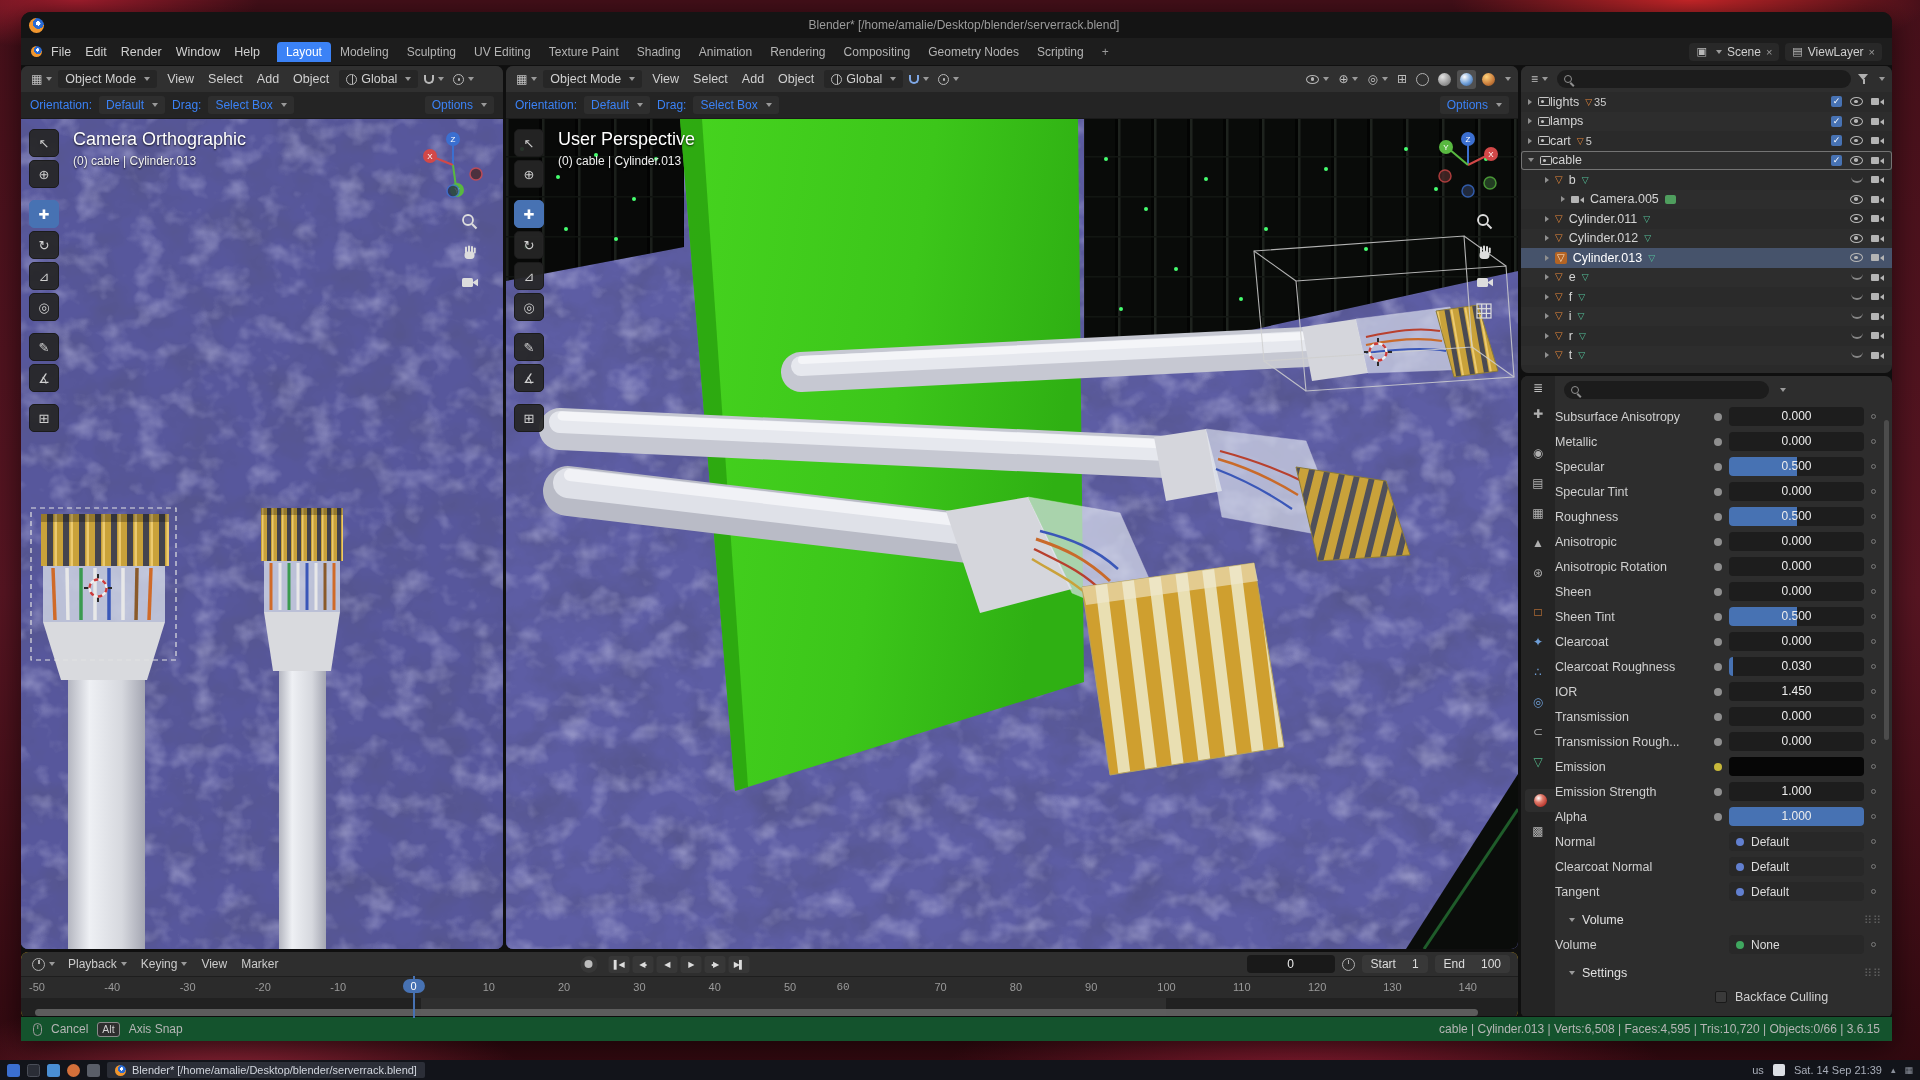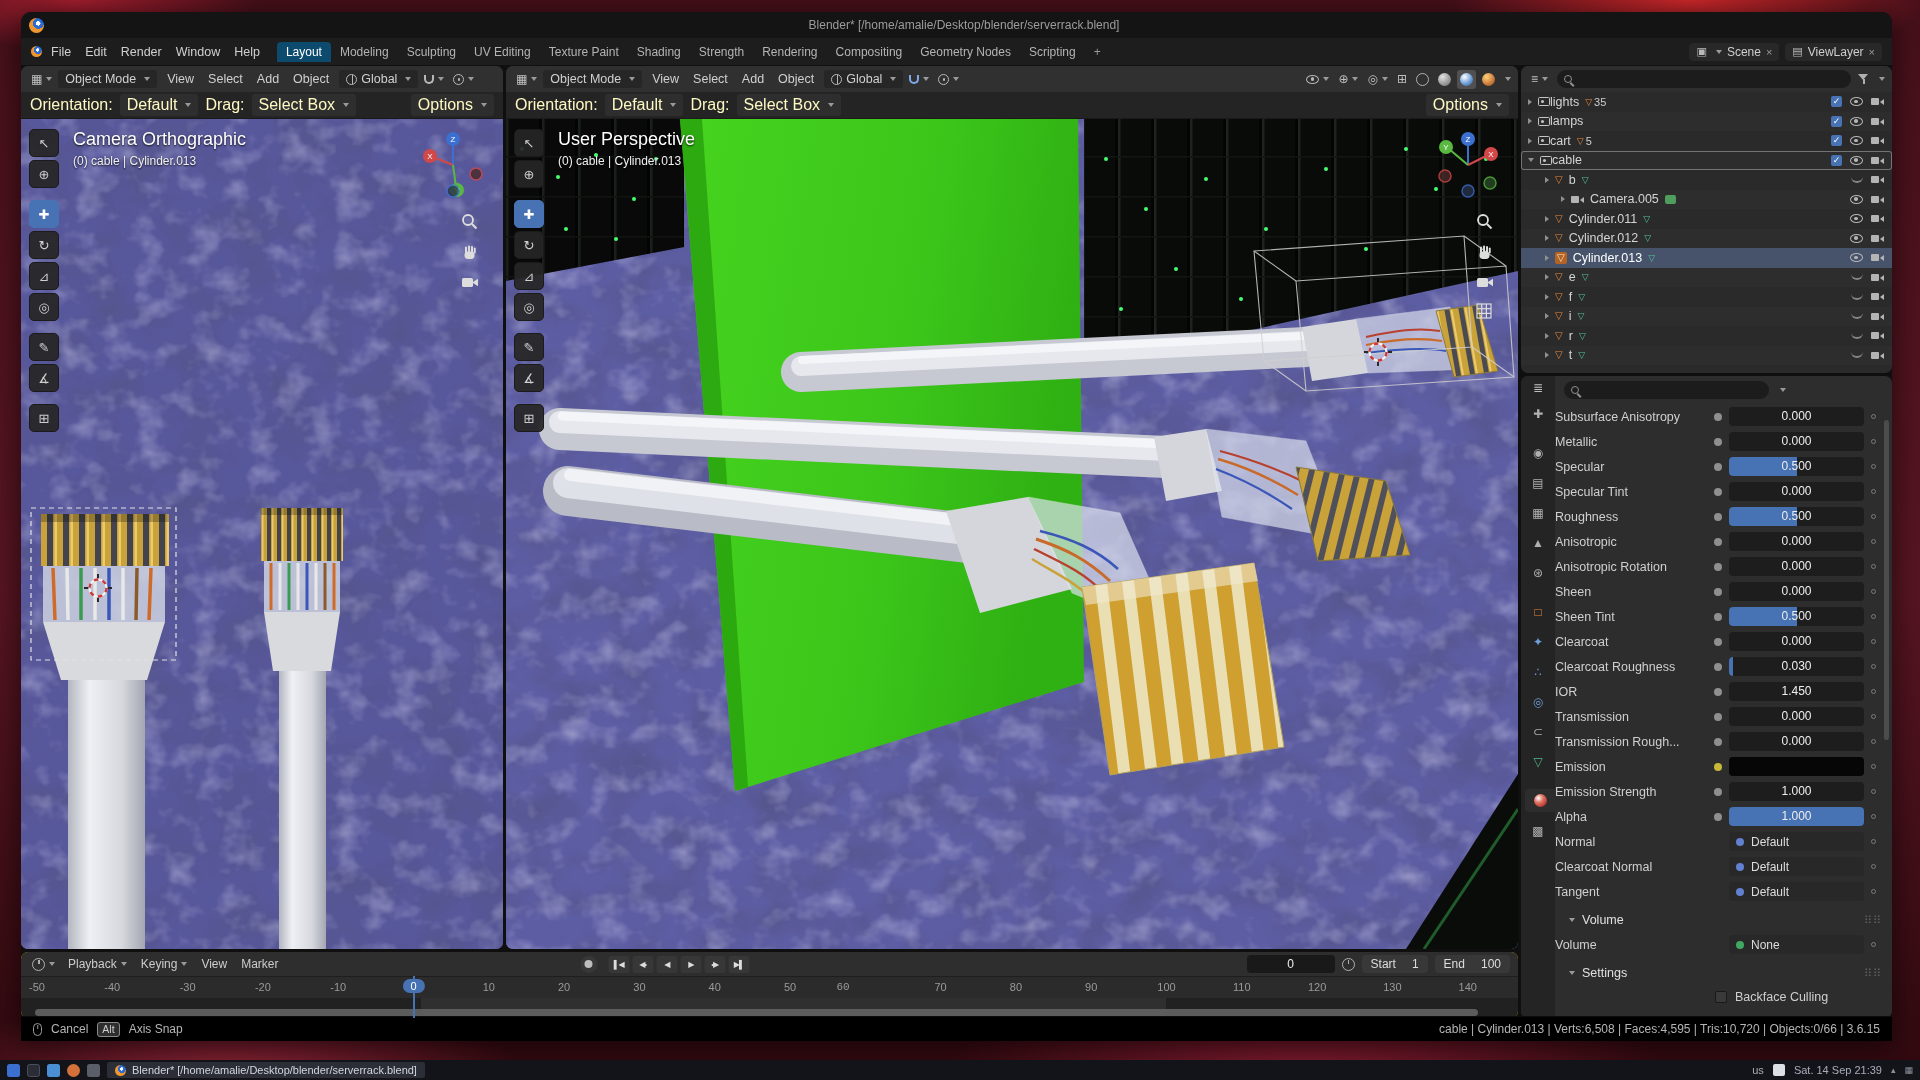--- a/index.html
+++ b/index.html
@@ -42,35 +42,35 @@
   .blogo{width:15px;height:15px;border-radius:50%;flex:0 0 auto;background:radial-gradient(circle at 62% 36%, #fff 0 16%, #2a6bd4 17% 40%, #f0962e 41%)}
   .blogo.small{width:11px;height:11px}
 
   
   .bwin{position:absolute;left:21px;top:12px;width:1871px;height:1029px;background:#161616;border-radius:10px 10px 0 0;overflow:hidden;box-shadow:0 4px 30px rgba(0,0,0,.6)}
   .titlebar{height:26px;background:#141414;display:flex;align-items:center;padding:0 8px}
   .titlebar .tt{flex:1;text-align:center;font-size:12px;color:#9c9c9c}
   .menubar{height:28px;background:#1d1d1d;display:flex;align-items:center;padding:0 10px;gap:2px;border-bottom:1px solid #101010}
   .hm{padding:2px 7px;font-size:12.5px;color:#d0d0d0;border-radius:3px}
   .ws{padding:3px 9px;font-size:12px;color:#b4b4b4;border-radius:4px 4px 0 0;white-space:nowrap}
-  .ws.active{background:#0c4a6e;color:#fff}
+  .ws.active{background:#3b82f6;color:#fff}
   .ws.plus{color:#9a9a9a}
   .workspaces{display:flex;align-items:center;margin-left:8px}
   .topbar-right{margin-left:auto;display:flex;align-items:center;gap:6px;font-size:12px;color:#cfcfcf}
   .chip{display:flex;align-items:center;gap:5px;background:#282828;border-radius:4px;padding:2px 7px}
   .chip .x{color:#9a9a9a;font-size:11px}
   .tbicon{color:#b8b8b8;font-size:11px}
 
   
   .editors{position:absolute;top:54px;left:0;right:0;bottom:23px;background:#0f0f0f}
   .vp{position:absolute;background:#2b2b2b;border-radius:7px;overflow:hidden}
   .vp-left{left:0;top:0;width:482px;height:883px}
   .vp-right{left:485px;top:0;width:1012px;height:883px}
   .vp-h1{height:26px;background:#303030;display:flex;align-items:center;gap:3px;padding:0 7px;font-size:12.5px;color:#d0d0d0;position:relative;z-index:6}
-  .vp-h2{height:27px;background:#242424;display:flex;align-items:center;gap:7px;padding:0 9px;font-size:16px;color:#fef9c3;border-bottom:1px solid #1a1a1a;position:relative;z-index:6}
+  .vp-h2{height:27px;background:#242424;display:flex;align-items:center;gap:7px;padding:0 9px;font-size:12px;color:#3b82f6;border-bottom:1px solid #1a1a1a;position:relative;z-index:6}
   .dd{display:flex;align-items:center;gap:4px;background:#262626;border-radius:3px;padding:2px 7px;white-space:nowrap}
   .vp-h2 .dd{background:#2e2e2e}
   .hic{display:flex;align-items:center;padding:0 3px;color:#c0c0c0;font-size:12px}
   .vh-right{margin-left:auto;display:flex;align-items:center;gap:3px}
   .sphwrap{width:19px;height:19px;display:flex;align-items:center;justify-content:center;border-radius:3px}
   .sphwrap.active{background:#505050}
   .sph{width:13px;height:13px;border-radius:50%}
   .sph.wire{border:1.5px solid #b0b0b0}
   .sph.solid{background:radial-gradient(circle at 35% 30%, #e2e2e2, #8a8a8a 70%)}
   .sph.mat{background:radial-gradient(circle at 35% 30%, #fff, #6f9fd8 55%, #2e4e80)}
@@ -152,21 +152,21 @@
   .pfill{position:absolute;left:0;top:0;bottom:0;background:#4772b3}
   .pval{position:relative;z-index:1;display:block;text-align:center;font-size:12px;color:#eee;line-height:19px}
   .pdot2{width:5px;height:5px;border:1.3px solid #7a7a7a;border-radius:50%;margin-left:7px;flex:0 0 auto}
   .psec{height:24px;display:flex;align-items:center;gap:7px;padding:0 10px;color:#e0e0e0;font-size:12.5px;margin-top:4px}
   .psec .grip{margin-left:auto;color:#5d5d5d;font-size:11px;letter-spacing:1px}
   .pcheckrow{height:24px;display:flex;align-items:center;padding-left:160px;gap:8px;color:#cfcfcf;font-size:12.5px}
   .cbox{width:12px;height:12px;background:#3a3a3a;border:1px solid #191919;border-radius:2px}
   .pscroll{position:absolute;right:3px;top:44px;height:320px;width:5px;background:#4c4c4c;border-radius:3px}
 
   
-  .statusbar{position:absolute;left:0;right:0;bottom:0;height:23px;background:#000000;display:flex;align-items:center;gap:9px;padding:12px 12px;font-size:12px;color:#b5b5b5;border-top:1px solid #0d0d0d}
+  .statusbar{position:absolute;left:0;right:0;bottom:0;height:23px;background:#14532d;display:flex;align-items:center;gap:9px;padding:12px 12px;font-size:12px;color:#b5b5b5;border-top:1px solid #0d0d0d}
   .sb-right{margin-left:auto}
   .taskbar{position:absolute;left:0;right:0;bottom:0;height:20px;background:#12141a;display:flex;align-items:center;gap:7px;padding:0 7px;font-size:11px;color:#a8adb8}
   .tk-ic{width:13px;height:13px;border-radius:2.5px;flex:0 0 auto}
   .task-btn{display:flex;align-items:center;gap:6px;background:#2b2e37;height:16px;padding:0 8px;border-radius:2px;color:#d2d6de;white-space:nowrap}
   .tray{margin-left:auto;display:flex;align-items:center;gap:9px}
   .tray .wbox{width:12px;height:12px;background:#dcdfe4;border-radius:2px}
 </style>
 </head>
 <body>
 
@@ -186,21 +186,21 @@
         <span class="hm">Window</span>
         <span class="hm">Help</span>
       </nav>
     <nav id="workspaces" class="workspaces">
         <span class="ws active">Layout</span>
         <span class="ws">Modeling</span>
         <span class="ws">Sculpting</span>
         <span class="ws">UV Editing</span>
         <span class="ws">Texture Paint</span>
         <span class="ws">Shading</span>
-        <span class="ws">Strength</span>
+        <span class="ws">Animation</span>
         <span class="ws">Rendering</span>
         <span class="ws">Compositing</span>
         <span class="ws">Geometry Nodes</span>
         <span class="ws">Scripting</span>
         <span class="ws plus">+</span>
       </nav>
     <div class="topbar-right">
       <div class="chip">
         <span class="tbicon">▣</span>
           <span class="chev"></span>

